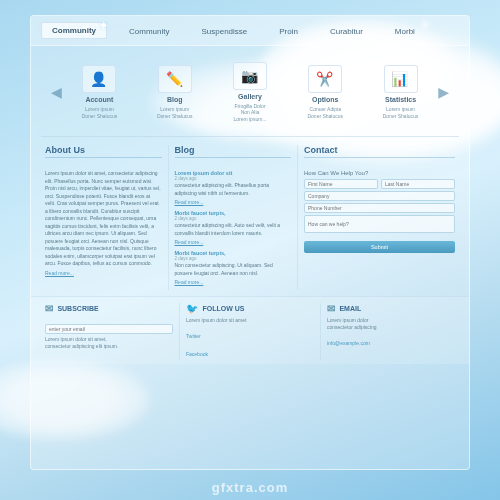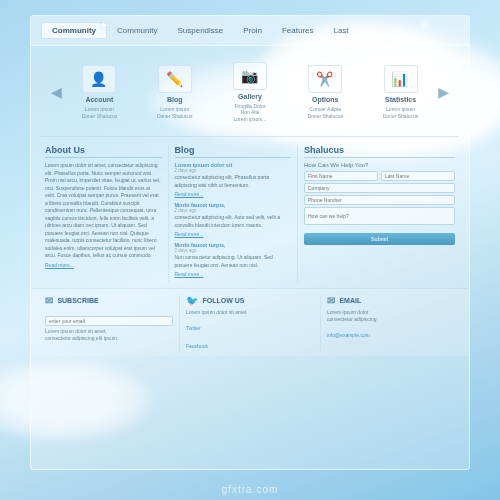--- a/index.html
+++ b/index.html
@@ -70,25 +70,25 @@
       background: rgba(255,255,255,0.25);
       backdrop-filter: blur(2px);
       border-radius: 4px;
       border: 1px solid rgba(255,255,255,0.6);
       overflow: hidden;
     }
 
     
     .navbar {
       display: flex;
-      align-items: center;
+      align-items: flex-end;
       padding: 6px 10px;
       background: rgba(255,255,255,0.3);
       border-bottom: 1px solid rgba(255,255,255,0.5);
-      gap: 0;
+      gap: 12px;
     }
     .nav-item {
       padding: 3px 10px;
       font-size: 8px;
       color: #4a6a80;
       cursor: pointer;
       border-radius: 2px;
       position: relative;
     }
     .nav-item.active {
@@ -170,21 +170,21 @@
       padding: 0 6px;
       border-right: 1px solid rgba(180,210,230,0.4);
     }
     .col-contact {
       border-right: none;
     }
     .col-title {
       font-size: 9px;
       font-weight: bold;
       color: #3a6a90;
-      margin-bottom: 4px;
+      margin-bottom: 12px;
       padding-bottom: 2px;
       border-bottom: 1px solid rgba(100,160,200,0.4);
     }
     .col-text {
       font-size: 5px;
       color: #5a7a8a;
       line-height: 1.5;
     }
     .col-link {
       font-size: 5px;
@@ -291,24 +291,24 @@
       font-size: 5px;
       color: #4a9ac0;
     }
 
     
     .watermark {
       position: absolute;
       bottom: 5px;
       left: 50%;
       transform: translateX(-50%);
-      font-size: 10px;
+      font-size: 13px;
       color: rgba(255,255,255,0.7);
       letter-spacing: 1px;
-      font-weight: normal;
+      font-weight: bold;
       white-space: nowrap;
     }
 
     
     .sparkle {
       position: absolute;
       color: white;
       font-size: 14px;
       text-shadow: 0 0 8px #fff, 0 0 15px #aaddff;
       pointer-events: none;
@@ -336,24 +336,24 @@
     <div class="nav-item">
       <span>Community</span>
     </div>
     <div class="nav-item">
       <span>Suspendisse</span>
     </div>
     <div class="nav-item">
       <span>Proin</span>
     </div>
     <div class="nav-item">
-      <span>Features</span>
+      <span>Curabitur</span>
     </div>
     <div class="nav-item">
-      <span>Last</span>
+      <span>Morbi</span>
     </div>
   </nav>
 
   <div class="hero-section">
     <div class="hero-arrow">◀</div>
 
     <div class="icon-item">
       <div class="icon-box">
         <span>👤</span>
       </div>
@@ -427,21 +427,21 @@
 
       <div class="blog-item">
         <div class="blog-author">Morbi faucet turpis,</div>
         <div class="blog-date" style="font-size:4.5px;color:#8aaab0;">2 days ago</div>
         <div class="col-text">Non consectetur adipiscing. Ut aliquam. Sed posuere feugiat orci. Aenean non nisl.</div>
         <a class="col-link">Read more...</a>
       </div>
     </div>
 
     <div class="col-contact">
-      <div class="col-title">Shalucus</div>
+      <div class="col-title">Contact</div>
       <div class="contact-question">How Can We Help You?</div>
       <div class="form-row">
         <input class="form-input" type="text" placeholder="First Name" style="">
         <input class="form-input" type="text" placeholder="Last Name" style="">
       </div>
       <div class="form-row">
         <input class="form-input" type="text" placeholder="Company" style="">
       </div>
       <div class="form-row">
         <input class="form-input" type="text" placeholder="Phone Number" style="">

